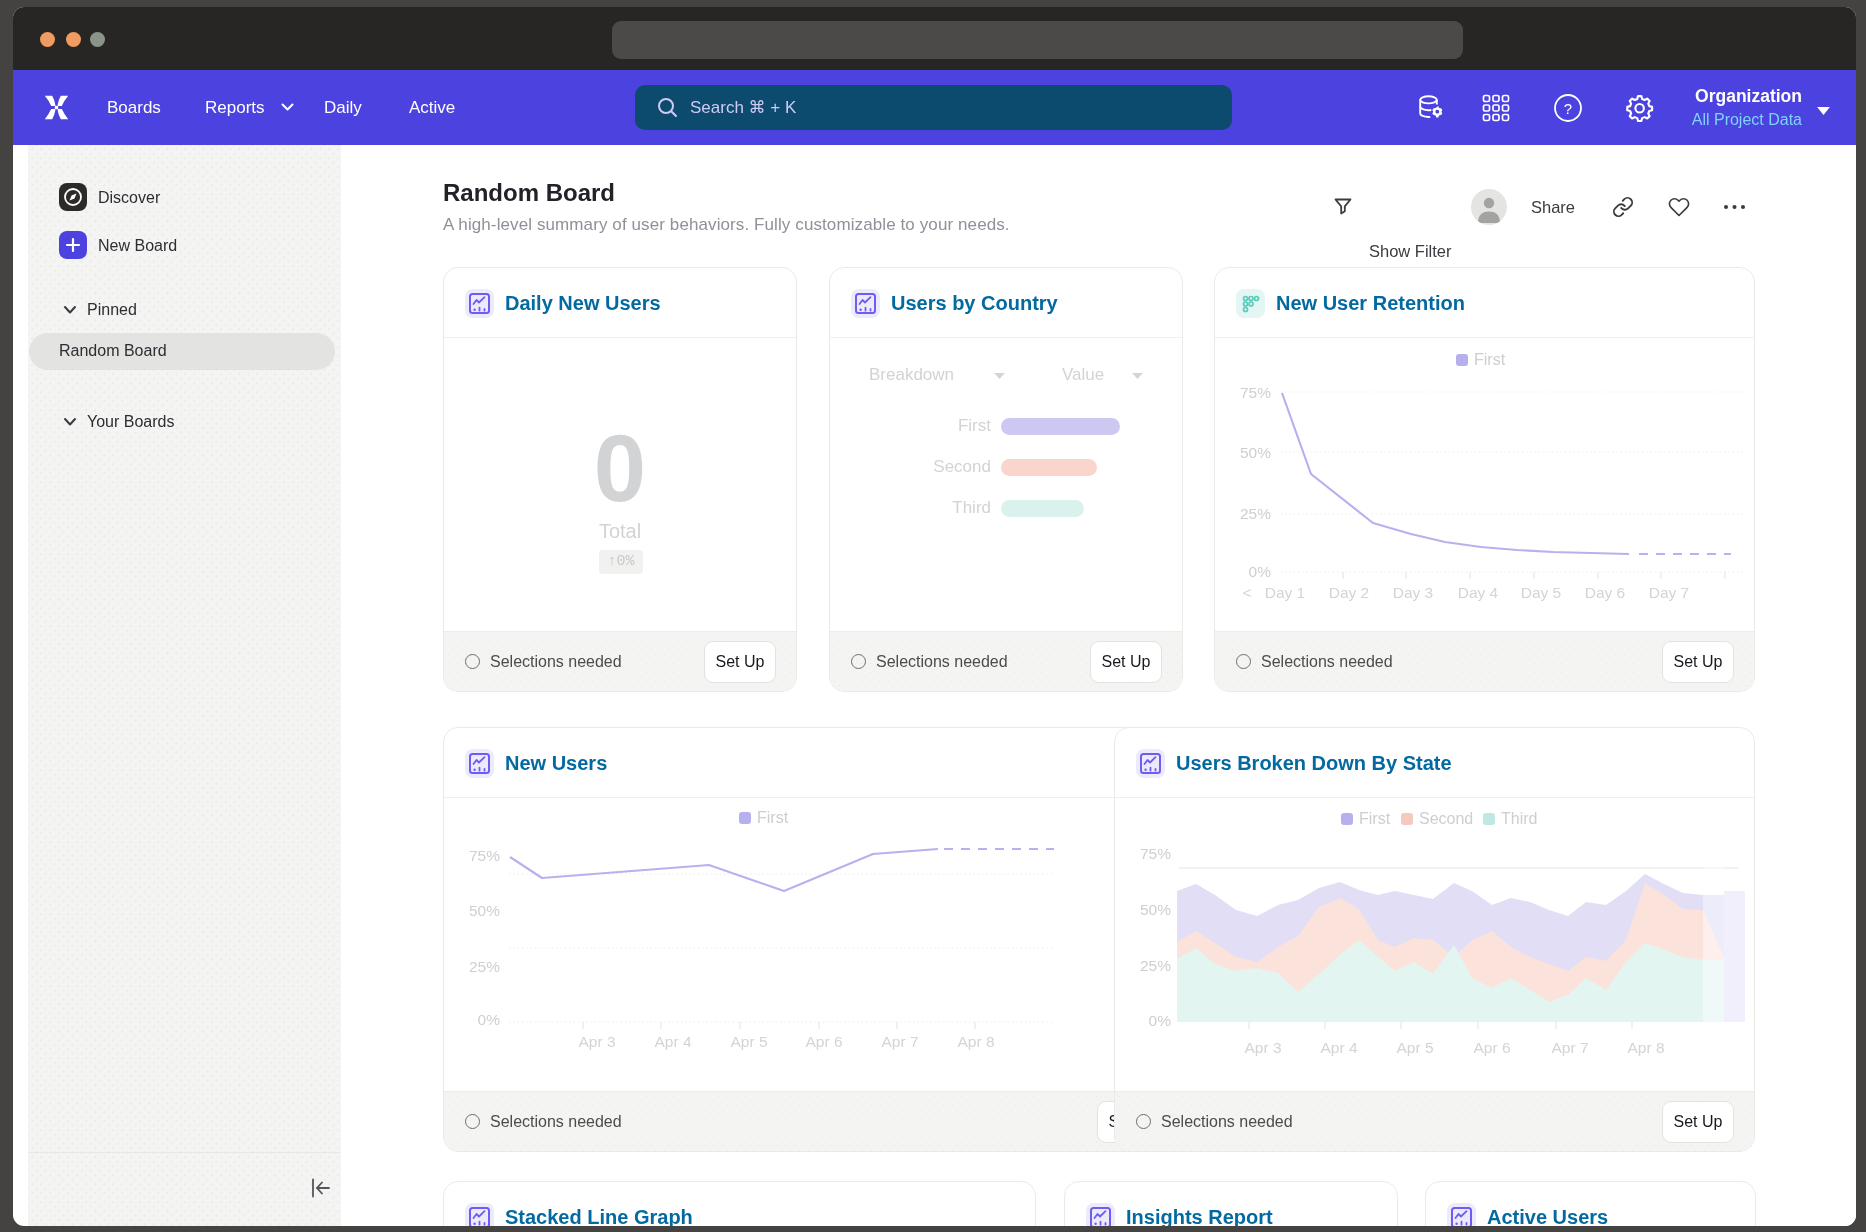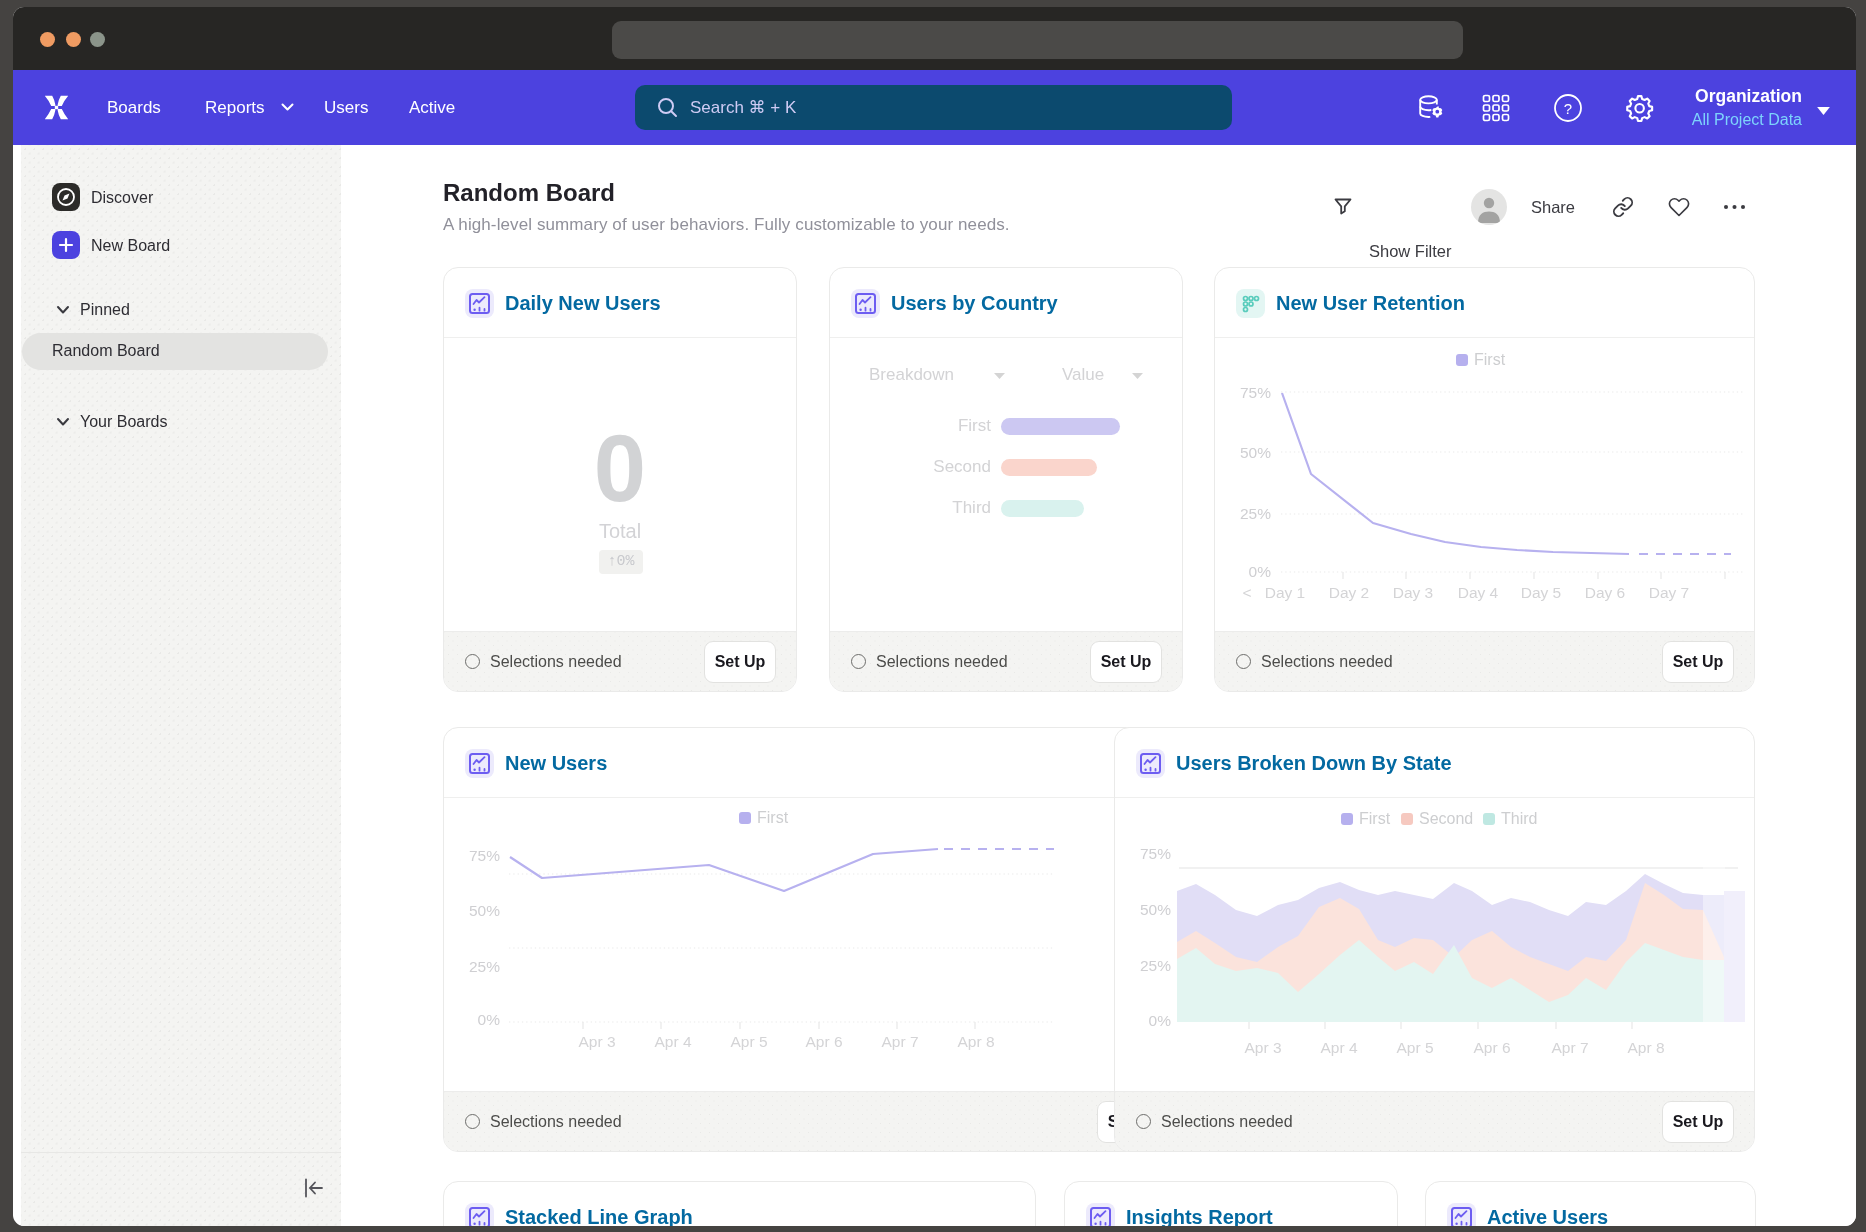--- a/index.html
+++ b/index.html
@@ -9,21 +9,21 @@
   .titlebar { position:absolute; left:0; top:0; right:0; height:63px; background:#272624; }
   .tl { position:absolute; top:25px; width:15px; height:15px; border-radius:50%; }
   .urlbar { position:absolute; left:599px; top:14px; width:851px; height:38px; background:#4b4a48; border-radius:9px; }
   .navbar { position:absolute; left:0; top:63px; right:0; height:75px; background:#4c42df; }
   .navitem { position:absolute; top:0; height:75px; line-height:75px; color:#fff; font-size:17px; font-weight:500; }
   .searchbar { position:absolute; left:622px; top:15px; width:597px; height:45px; background:#0c4a6e; border-radius:10px; }
   .searchtext { position:absolute; left:55px; top:0; line-height:45px; color:#cfcbf4; font-size:17px; }
   .orgname { position:absolute; top:16px; right:54px; color:#fff; font-size:17.5px; font-weight:700; text-align:right; }
   .orgsub { position:absolute; top:41px; right:54px; color:#7dd3fc; font-size:16px; text-align:right; }
 
-  .sidebar { position:absolute; left:8px; top:138px; width:328px; bottom:0;
+  .sidebar { position:absolute; left:15px; top:138px; width:328px; bottom:0;
      background-color:#f4f4f2;
      background-image: radial-gradient(circle, #e9e9e7 1px, rgba(0,0,0,0) 1px), radial-gradient(circle, #e9e9e7 1px, rgba(0,0,0,0) 1px);
      background-size: 9px 9px; background-position: 0 0, 4.5px 4.5px; padding-left: 36px; }
   .sideitem { position:absolute; font-size:16px; font-weight:500; color:#2e2d33; }
   .sideicon { position:absolute; left:31px; width:28px; height:28px; border-radius:8px; }
   .pill { position:absolute; left:1px; top:188px; width:306px; height:37px; background:#e3e3e1; border-radius:18.5px; }
 
   .main { position:absolute; left:328px; top:138px; right:0; bottom:0; background:#fff; overflow:hidden; }
   .h1 { position:absolute; left:102px; top:34px; font-size:24px; font-weight:700; color:#222128; }
   .sub { position:absolute; left:102px; top:70px; font-size:17px; color:#90909a; letter-spacing:0.1px; }
@@ -32,21 +32,21 @@
   .chead { position:absolute; left:0; top:0; right:0; height:70px; border-bottom:1.5px solid #efefee; }
   .cicon { position:absolute; left:21px; top:21px; width:29px; height:29px; border-radius:8px; background:#eceafc; }
   .cicon.teal { background:#e3f6f3; }
   .ctitle { position:absolute; left:61px; top:0; line-height:70px; font-size:20px; font-weight:700; color:#0369a1; }
   .cfoot { position:absolute; left:0; bottom:0; right:0; height:60px; background:#f4f4f2;
      background-image: radial-gradient(circle, #e9e9e7 0.9px, rgba(0,0,0,0) 0.9px), radial-gradient(circle, #e9e9e7 0.9px, rgba(0,0,0,0) 0.9px); background-size:9px 9px; background-position:0 0, 4.5px 4.5px;
      border-top:1.5px solid #ececeb; }
   .selcirc { position:absolute; left:21px; top:22px; width:15px; height:15px; border:1.6px solid #6e6e6c; border-radius:50%; }
   .seltext { position:absolute; left:46px; top:0; line-height:59px; font-size:16px; color:#4c4c4a; }
   .setup { position:absolute; right:20px; top:9px; width:72px; height:42px; background:#fff; border:1.5px solid #e2e2e0; border-radius:9px;
-     text-align:center; line-height:40px; font-size:16px; font-weight:700; color:#19181e; }
+     text-align:center; line-height:40px; font-size:16px; font-weight:400; color:#19181e; }
 
   .mono { font-family:"Liberation Mono", monospace; }
   svg text { font-family:"Liberation Sans", sans-serif; }
 </style>
 </head>
 <body>
 
 <div class="window">
 
   <div class="titlebar">
@@ -64,21 +64,21 @@
         <path d="M0.8,24.2 L8.2,24.2 Q10.7,19.6 11.3,15.6 L11.3,14.1 L7.2,14.1 Q4.7,19.6 0.8,24.2 Z"></path>
         <path d="M24.2,24.2 L16.8,24.2 Q14.3,19.6 13.7,15.6 L13.7,14.1 L17.8,14.1 Q20.3,19.6 24.2,24.2 Z"></path>
         <rect x="10.8" y="10.8" width="3.4" height="3.4"></rect>
       </g>
     </svg>
     <div class="navitem" style="left:94px;">Boards</div>
     <div class="navitem" style="left:192px;">Reports</div>
     <svg style="position:absolute;left:268px;top:33px;" width="13" height="9" viewBox="0 0 13 9">
         <path d="M1.5,1.5 L6.5,6.5 L11.5,1.5" fill="none" stroke="#fff" stroke-width="2" stroke-linecap="round" stroke-linejoin="round"></path>
       </svg>
-    <div class="navitem" style="left:311px;">Users</div>
+    <div class="navitem" style="left:311px;">Daily</div>
     <div class="navitem" style="left:396px;">Active</div>
 
     <div class="searchbar">
       <svg style="position:absolute;left:21px;top:11px;" width="23" height="23" viewBox="0 0 23 23">
         <circle cx="10" cy="10" r="7" fill="none" stroke="#cfcbf4" stroke-width="2"></circle>
         <line x1="15.2" y1="15.2" x2="20" y2="20" stroke="#cfcbf4" stroke-width="2" stroke-linecap="round"></line>
       </svg>
       <div class="searchtext">Search ⌘ + K</div>
     </div>
 

